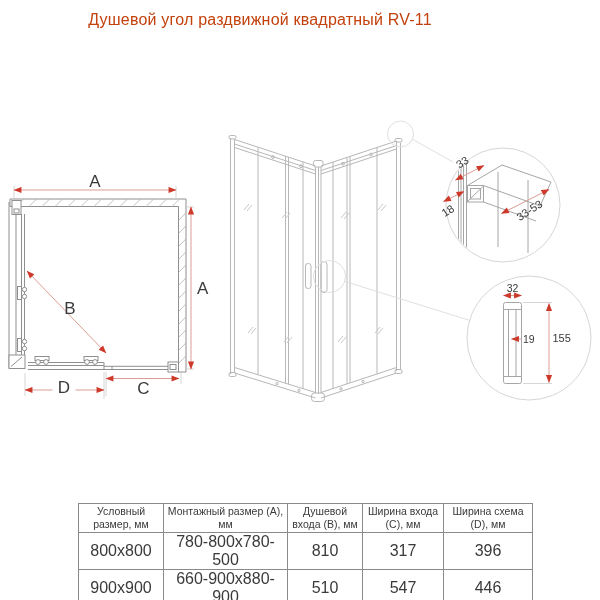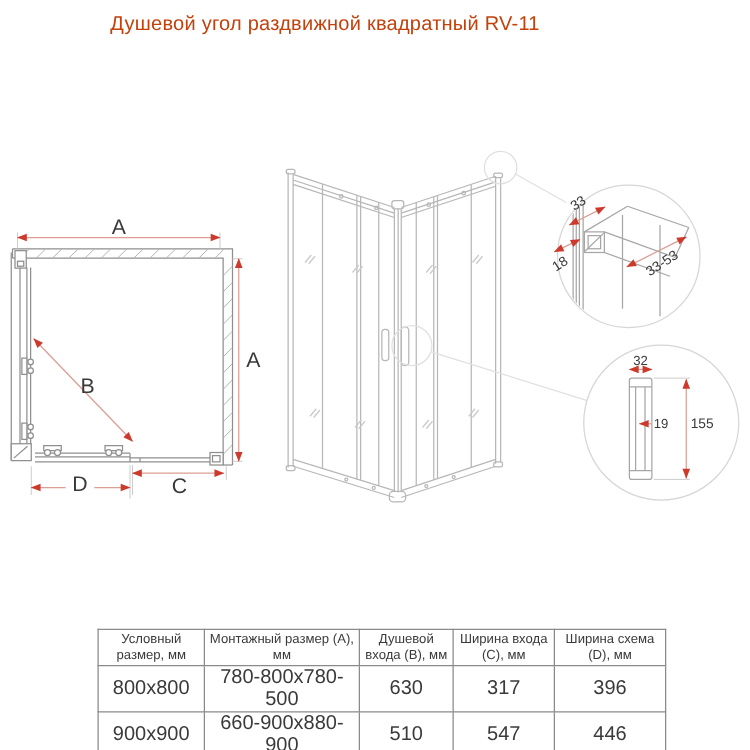--- a/index.html
+++ b/index.html
@@ -305,21 +305,21 @@
         <th>Монтажный размер (A), мм</th>
         <th>Душевой входа (B), мм</th>
         <th>Ширина входа (C), мм</th>
         <th>Ширина схема (D), мм</th>
       </tr>
     </thead>
     <tbody>
       <tr>
         <td>800x800</td>
         <td>780-800x780-500</td>
-        <td>630</td>
+        <td>810</td>
         <td>317</td>
         <td>396</td>
       </tr>
       <tr>
         <td>900x900</td>
         <td>660-900x880-900</td>
         <td>510</td>
         <td>547</td>
         <td>446</td>
       </tr>

